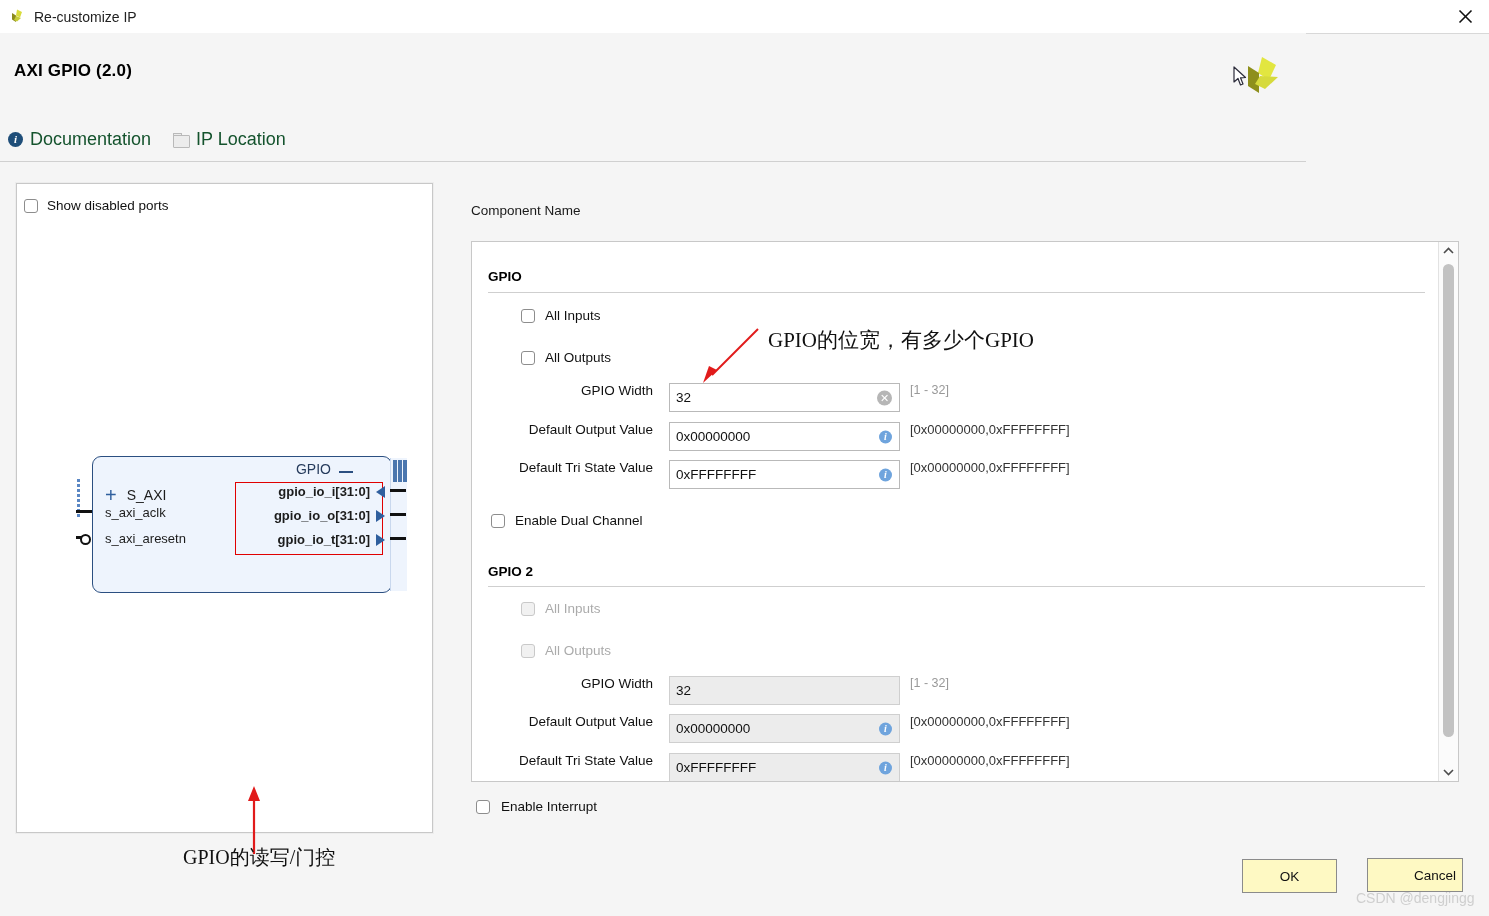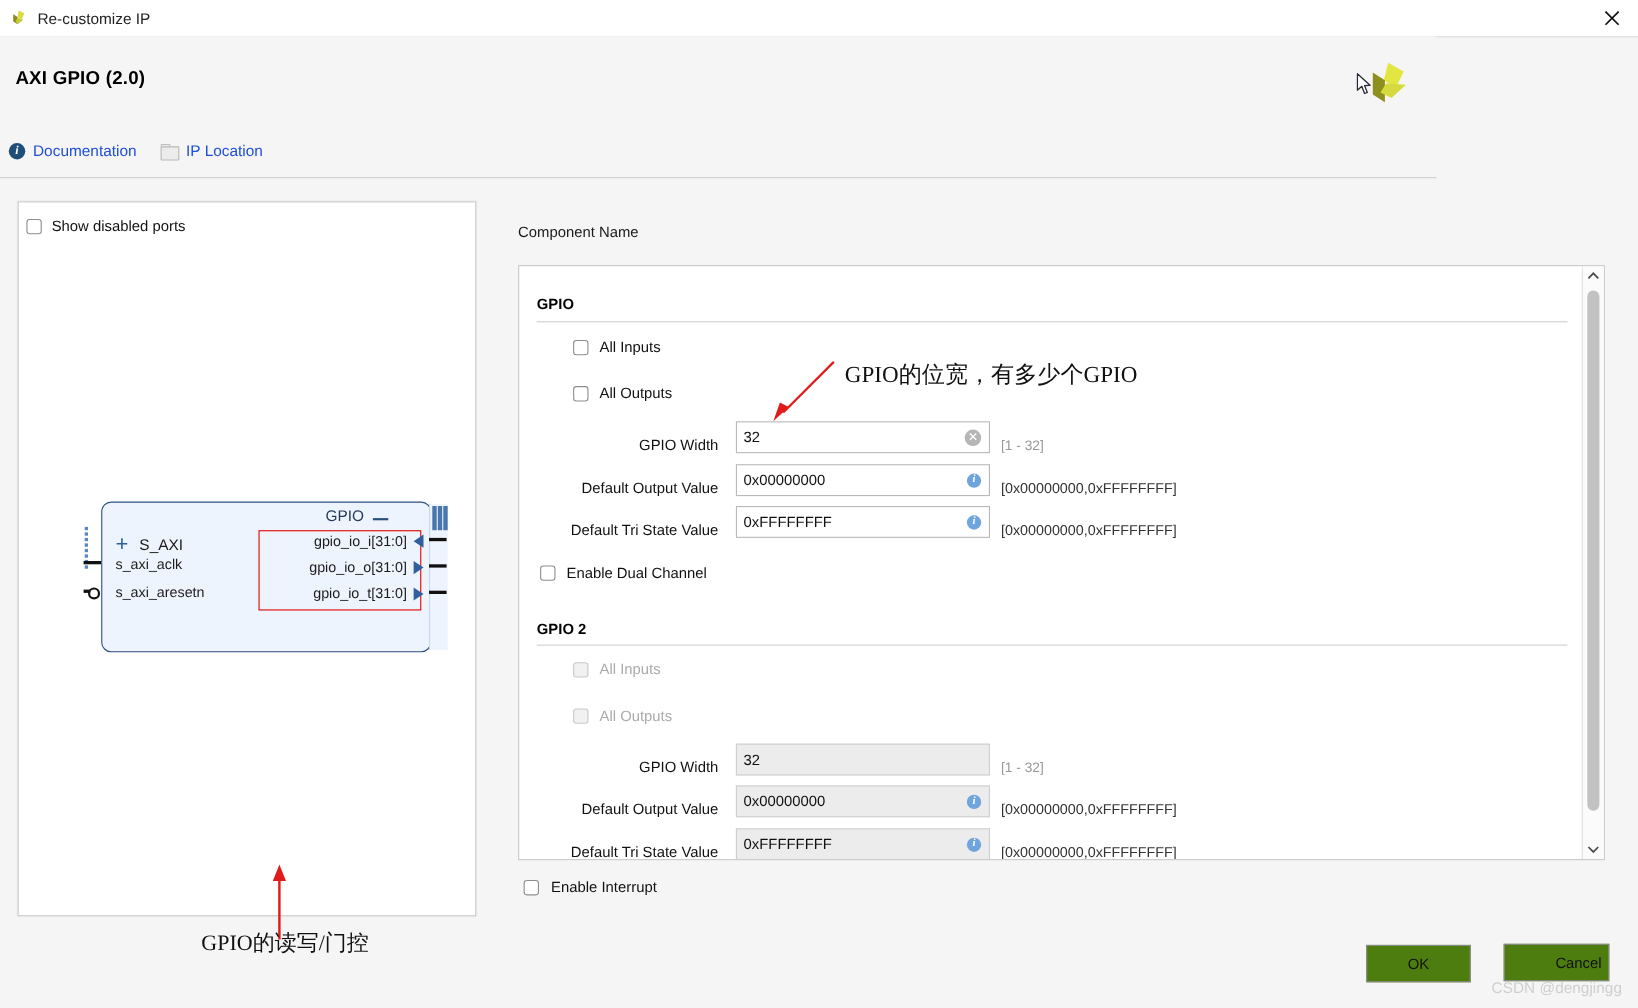--- a/index.html
+++ b/index.html
@@ -68,22 +68,22 @@
     display: flex;
     align-items: center;
   }
   .link-item {
     display: flex;
     align-items: center;
     margin-right: 22px;
     cursor: pointer;
   }
   .link-item .lbl {
-    font-size: 14px;
-    color: #1d4ed8;
+    font-size: 18px;
+    color: #14532d;
     margin-left: 7px;
   }
   .info-circle {
     width: 15px; height: 15px;
     border-radius: 50%;
     background: #1f4e79;
     color: #fff;
     font-size: 11px;
     font-weight: bold;
     font-style: italic;
@@ -188,21 +188,21 @@
   }
   .port-line {
     position: absolute;
     right: 6px;
     font-size: 13px;
     color: #1c1c1c;
     white-space: nowrap;
     display: flex;
     align-items: center;
   }
-  .port-line .ptxt { margin-right: 6px; }
+  .port-line .ptxt { margin-right: 6px; font-weight: bold; }
   .tri-right {
     width: 0; height: 0;
     border-left: 9px solid #2f5f9e;
     border-top: 6px solid transparent;
     border-bottom: 6px solid transparent;
   }
   .tri-left {
     width: 0; height: 0;
     border-right: 9px solid #2f5f9e;
     border-top: 6px solid transparent;
@@ -353,21 +353,21 @@
   .cb-row .lbl {
     margin-left: 10px;
     font-size: 13.5px;
     color: #111;
   }
   .cb-row.dis .lbl { color: #ababab; }
 
   .field-row {
     position: absolute;
     display: flex;
-    align-items: flex-end;
+    align-items: flex-start;
   }
   .field-label {
     font-size: 13.5px;
     color: #111;
     text-align: right;
     white-space: nowrap;
   }
   .txtbox {
     position: relative;
     width: 231px; height: 29px;
@@ -468,21 +468,21 @@
   #enable-interrupt-row .lbl {
     margin-left: 11px;
     font-size: 13.5px;
     color: #111;
   }
 
   
   .footer-btn {
     position: absolute;
     height: 34px;
-    background: #4d7c0f;
+    background: #fef9c3;
     border: 1px solid #8b8b8b;
     box-sizing: border-box;
     display: flex;
     align-items: center;
     justify-content: center;
     font-size: 13.5px;
     color: #111;
     cursor: pointer;
     text-align: right;
   }

